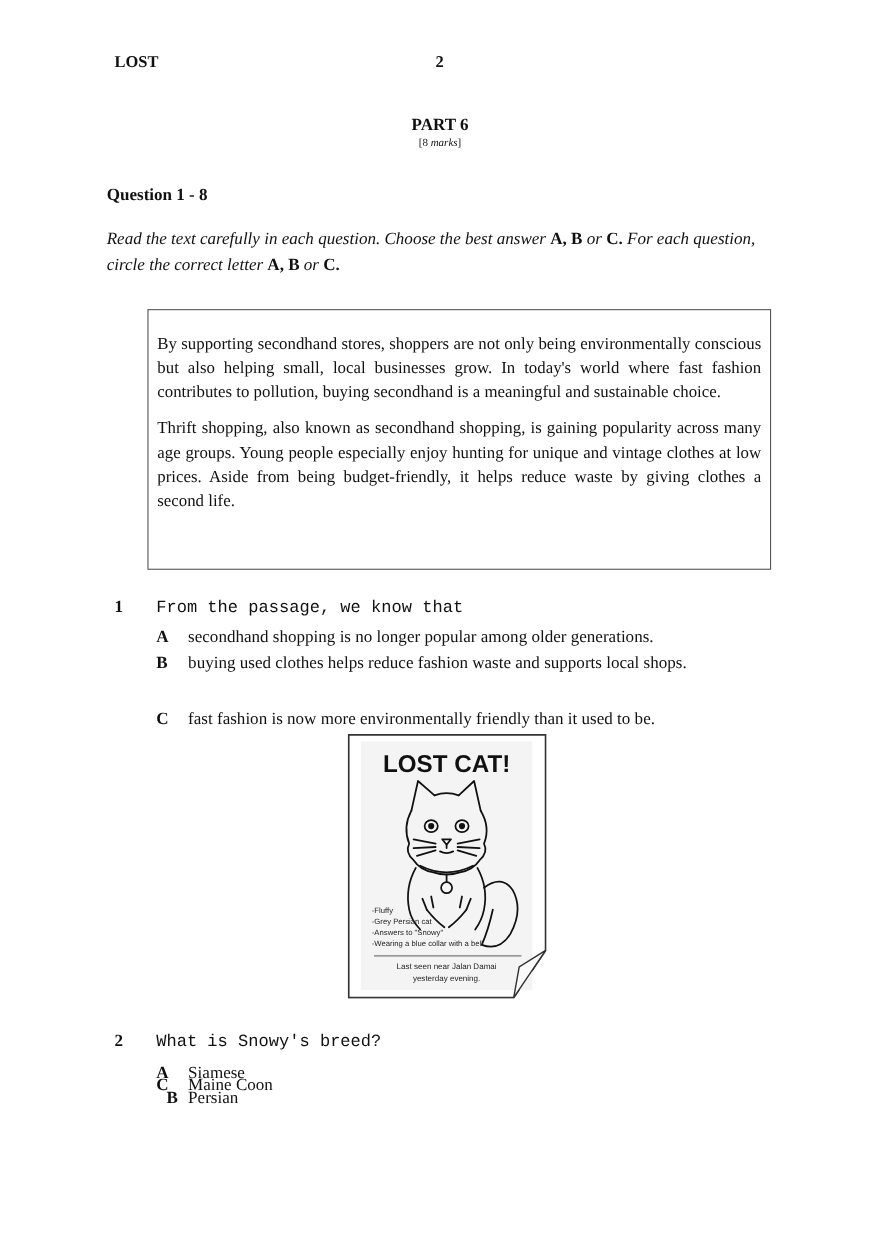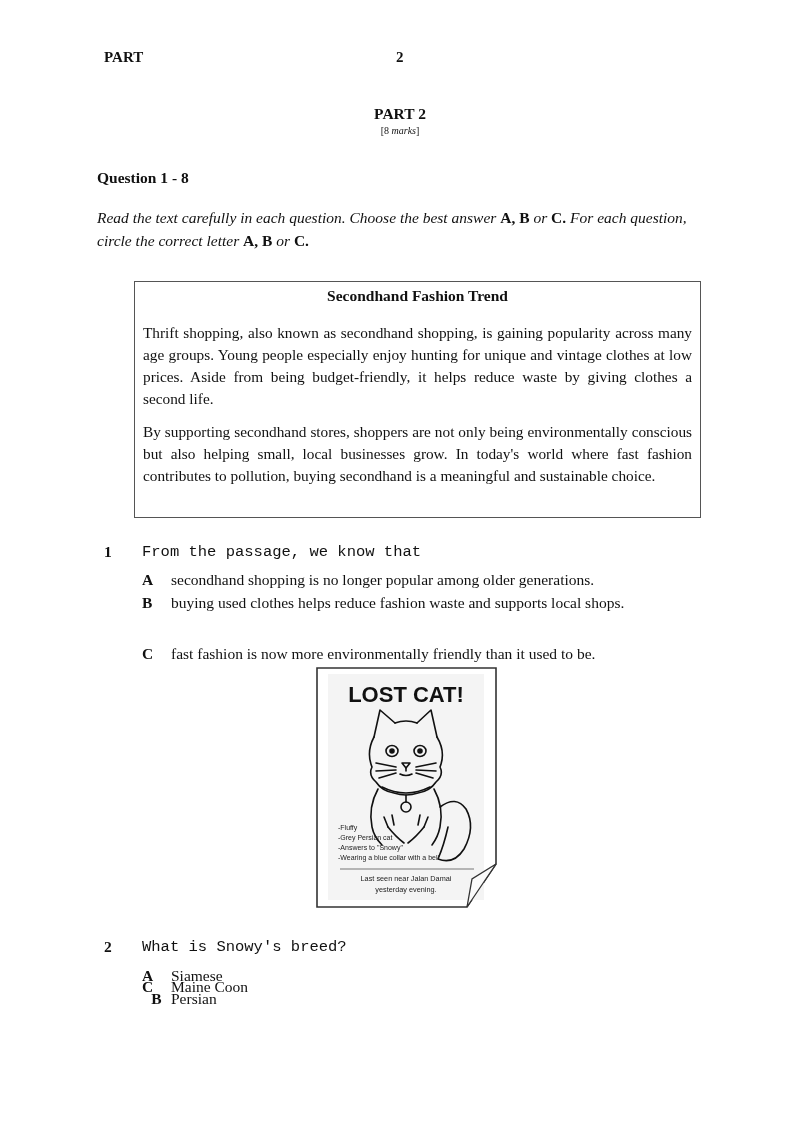--- a/index.html
+++ b/index.html
@@ -38,33 +38,32 @@
     #poster {
       left: 316px; top: 667px; width: 181px; height: 241px; border-radius: 17px;
     }
     #poster svg { display: block; }
 
     .poster-text { font-family: "Liberation Sans", "DejaVu Sans", sans-serif; }
   </style>
 </head>
 <body>
 
-<div id="header-left" class="abs">PART</div>
+<div id="header-left" class="abs">LOST</div>
 <div id="header-page" class="abs">2</div>
 
-<div id="part-title" class="abs">PART 2</div>
+<div id="part-title" class="abs">PART 6</div>
 <div id="part-marks" class="abs"><span>[8 </span><i>marks</i><span>]</span></div>
 
 <div id="section-title" class="abs">Question 1 - 8</div>
 <div id="instructions" class="abs"><span>Read the text carefully in each question. Choose the best answer </span><b>A, B</b><span> or </span><b>C.</b><span>  For each  question, circle the correct letter  </span><b>A, B</b><span> or </span><b>C.</b></div>
 
 <div id="passage-box" class="abs">
-  <div id="passage-title">Secondhand Fashion Trend</div>
+  <div class="passage-p">By supporting secondhand stores, shoppers are not only being environmentally conscious but also helping small, local businesses grow. In today's world where fast fashion contributes to pollution, buying secondhand is a meaningful and sustainable choice.</div>
   <div class="passage-p">Thrift shopping, also known as secondhand shopping, is gaining popularity across many age groups. Young people especially enjoy hunting for unique and vintage clothes at low prices. Aside from being budget-friendly, it helps reduce waste by giving clothes a second life.</div>
-  <div class="passage-p">By supporting secondhand stores, shoppers are not only being environmentally conscious but also helping small, local businesses grow. In today's world where fast fashion contributes to pollution, buying secondhand is a meaningful and sustainable choice.</div>
 </div>
 
 <div>
   <div class="q-num" style="left:104px; top:543px;">1</div>
   <div class="q-stem" style="left:142px; top:543px;">From the passage, we know that</div>
   <div class="opt" style="left:142px; top:571px;"><span class="opt-letter">A</span><span>secondhand shopping is no longer popular among older generations.</span></div>
   <div class="opt" style="left:142px; top:594px;"><span class="opt-letter">B</span><span>buying used clothes helps reduce fashion waste and supports local shops.</span></div>
   <div class="opt" style="left:142px; top:645px;"><span class="opt-letter">C</span><span>fast fashion is now more environmentally friendly than it used to be.</span></div>
 </div>
 

